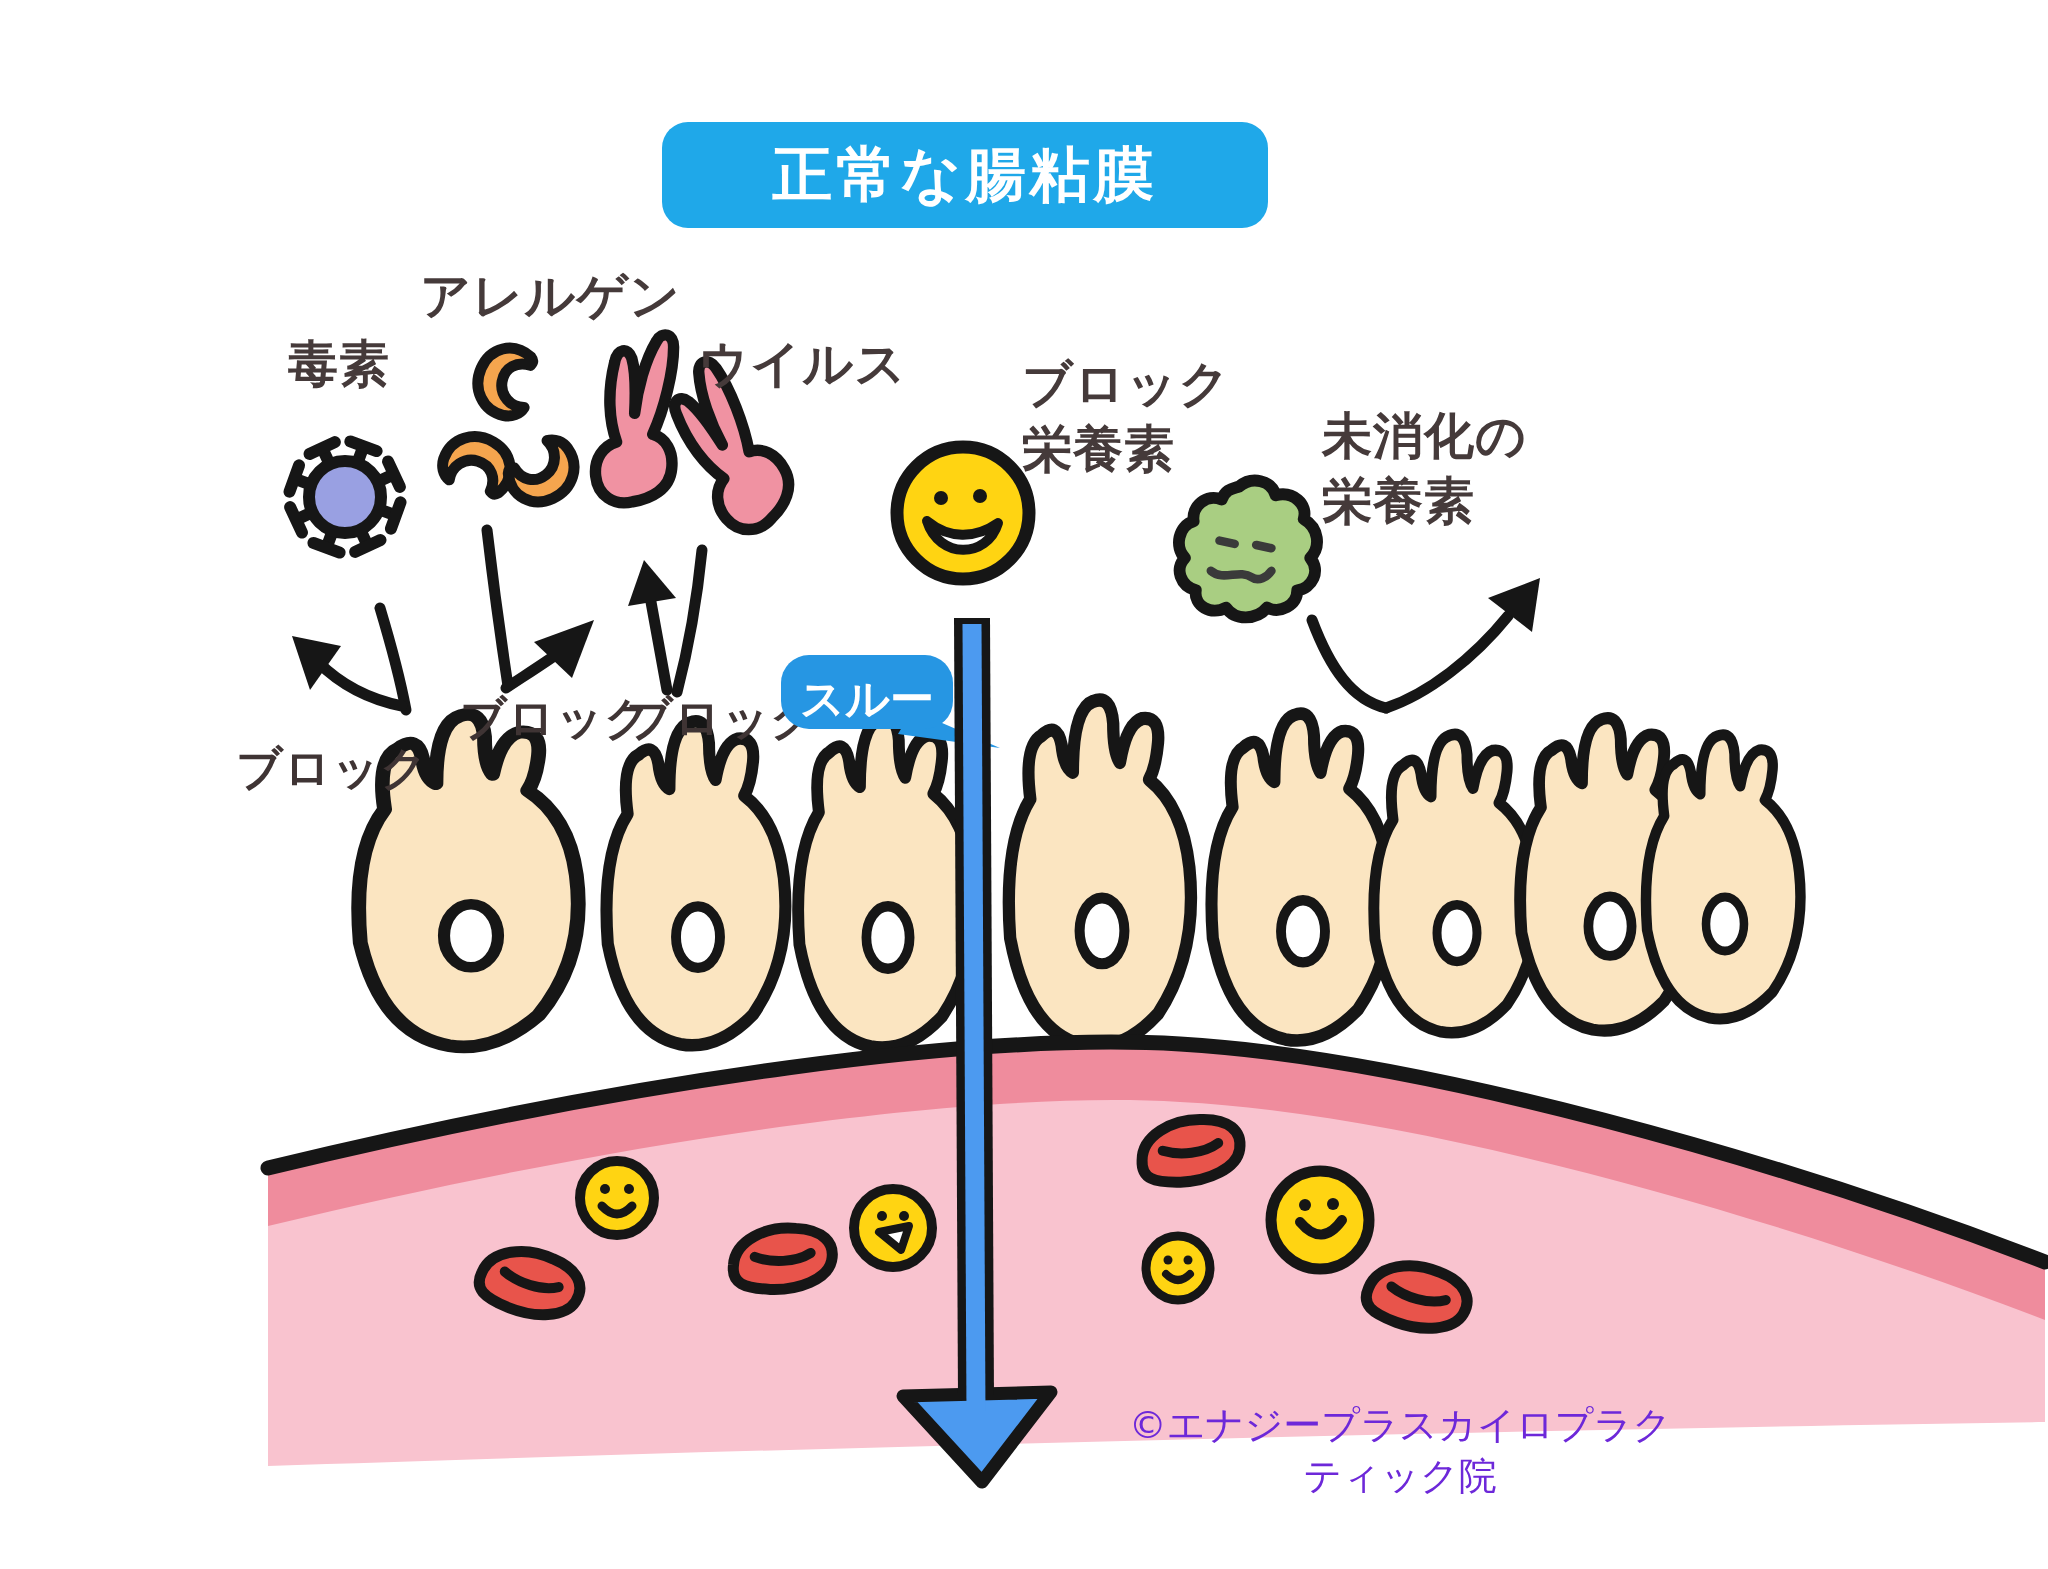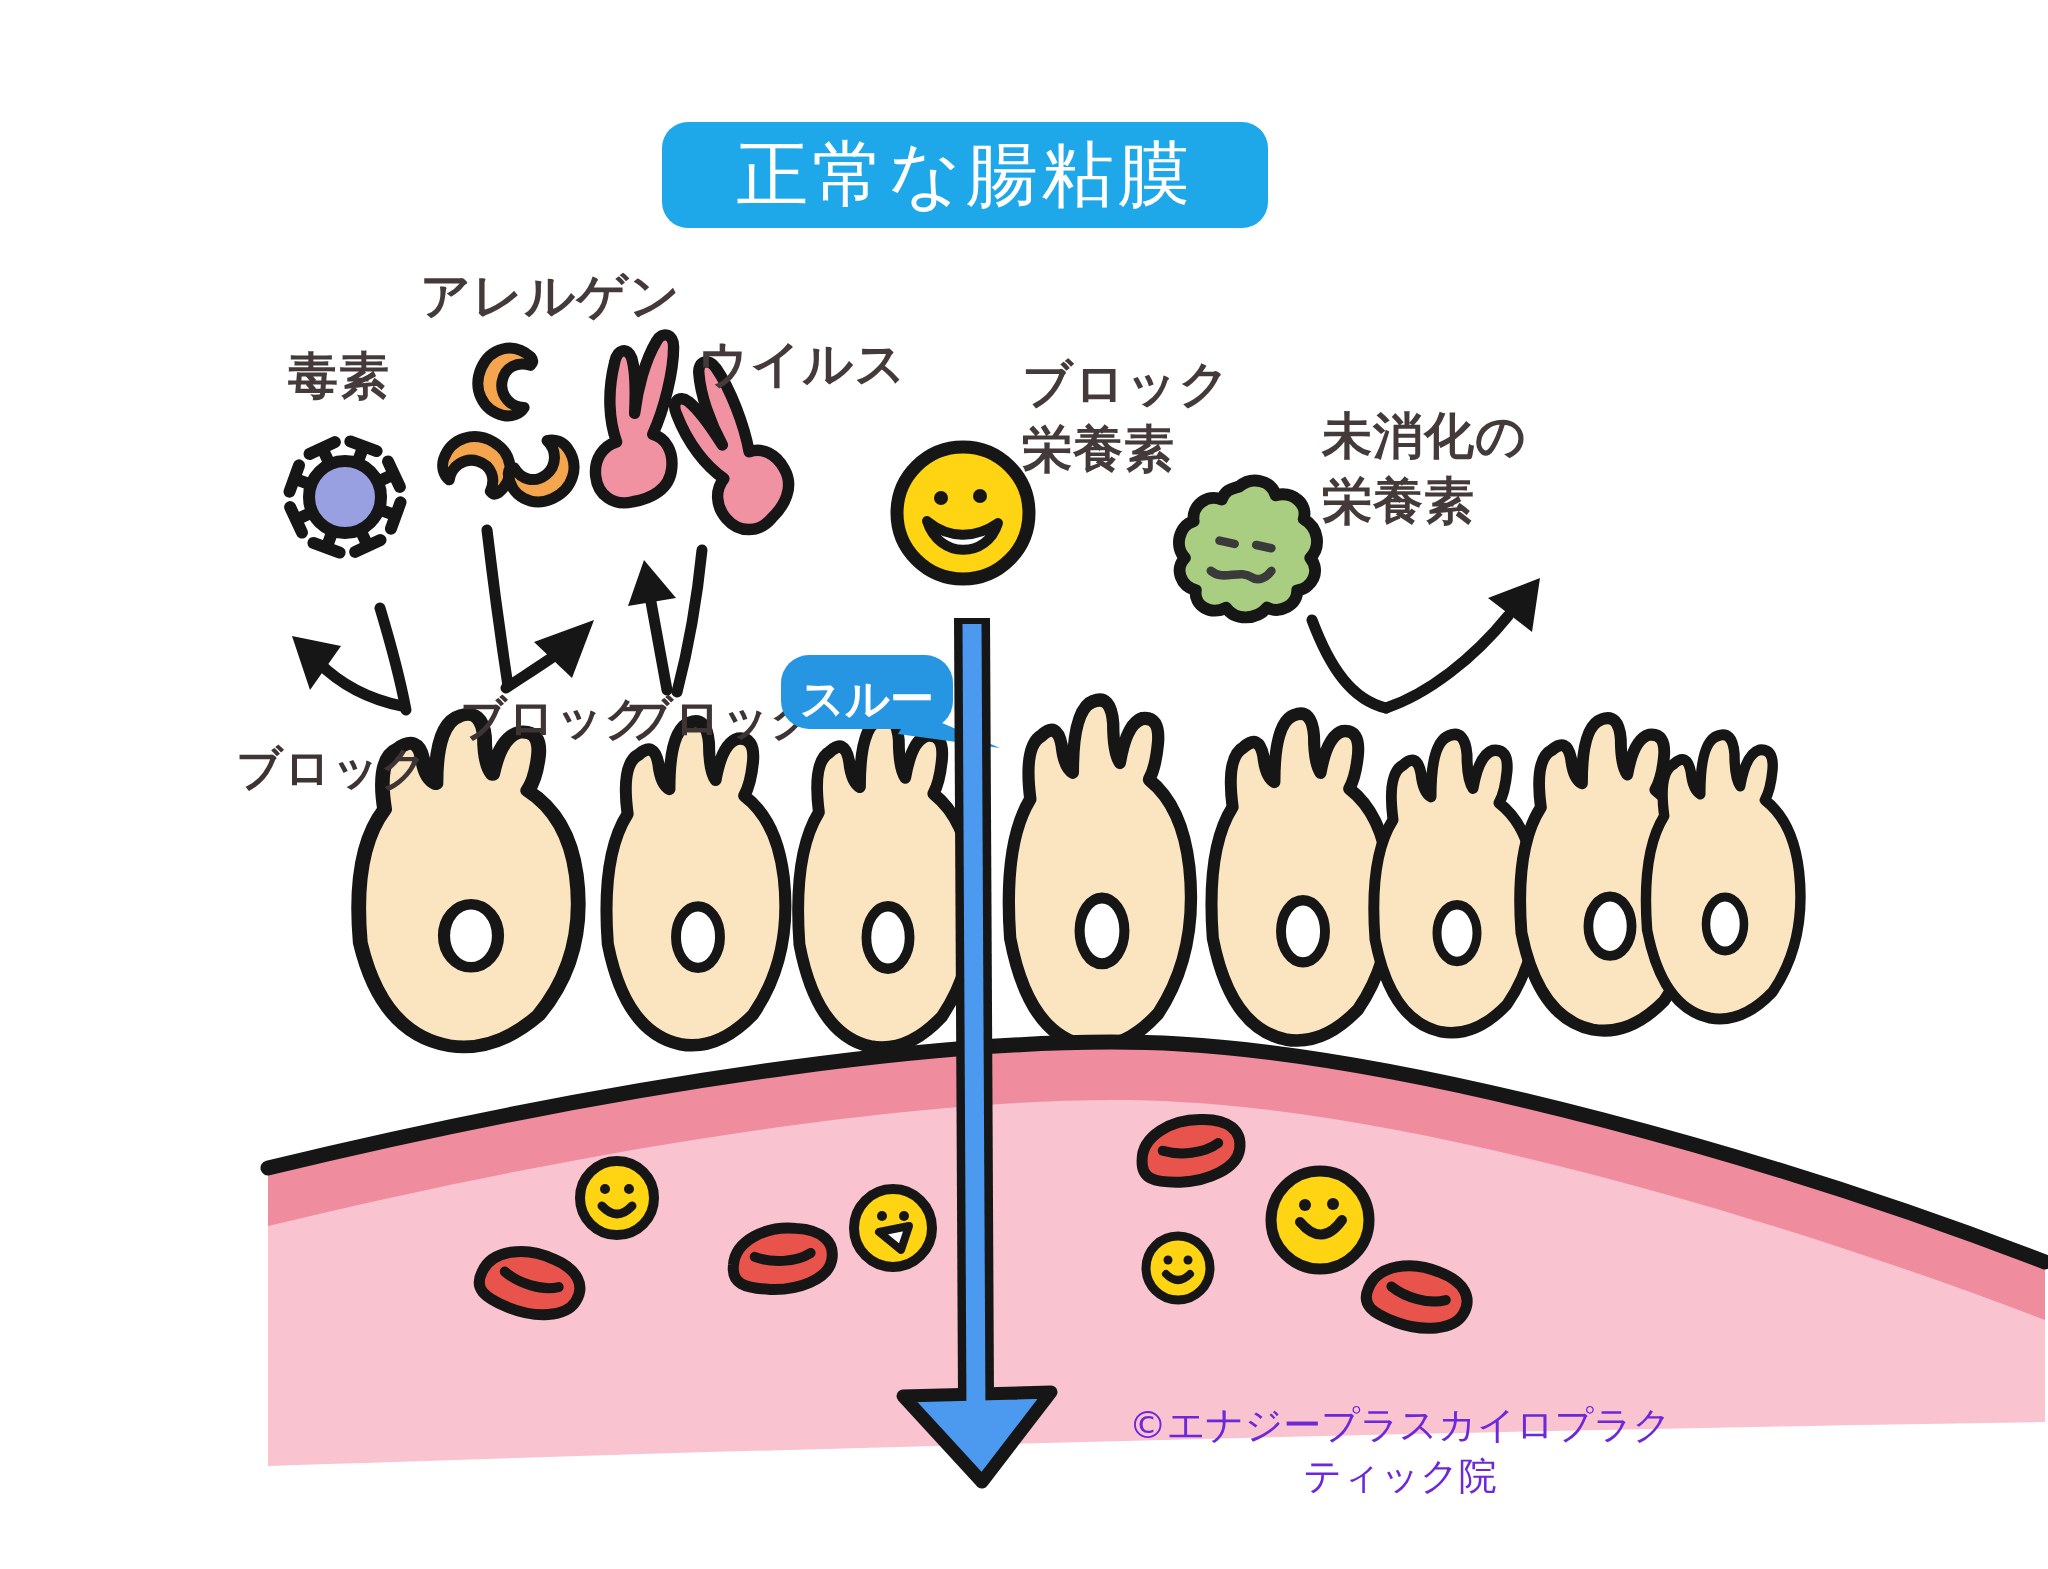--- a/index.html
+++ b/index.html
@@ -8,21 +8,21 @@
     background:#ffffff; overflow:hidden;
     font-family:"DejaVu Sans", sans-serif;
   }
   svg.art { position:absolute; left:0; top:0; }
   .title-banner {
     position:absolute; left:662px; top:122px; width:606px; height:106px;
     border-radius:26px; background:#1FA8E9;
     display:flex; align-items:center; justify-content:center;
   }
   .title-banner span {
-    color:#ffffff; font-size:72px; font-weight:400; letter-spacing:4px;
+    color:#ffffff; font-size:60px; font-weight:700; letter-spacing:4px;
   }
   .lbl {
     position:absolute; color:#453A3A; font-size:50px; font-weight:600;
     line-height:1.3; white-space:pre-line; letter-spacing:1px;
   }
   .blk {
     position:absolute; color:#3F3434; font-size:46px; font-weight:800;
     letter-spacing:1px;
   }
   .bubble {
@@ -185,21 +185,21 @@
       <polygon points="903,1396 1051,1392 982,1482" stroke="#161616" stroke-width="13" stroke-linejoin="round" fill="#4C9AF0"></polygon>
       <path d="M972,618 L976,1398" stroke="#161616" stroke-width="36"></path>
       <path d="M972,624 L976,1416" stroke-width="19" stroke="#4C9AF0"></path>
     </g>
   </svg>
 
   <div class="title-banner" style="background: rgb(31, 168, 233);">
     <span>正常な腸粘膜</span>
   </div>
 
-  <div class="lbl" style="left:288px; top:344px;">毒素</div>
+  <div class="lbl" style="left:288px; top:332px;">毒素</div>
   <div class="lbl" style="left:698px; top:332px;">ウイルス</div>
   <div class="lbl" style="left:420px; top:264px;">アレルゲン</div>
   <div class="lbl" style="left:1022px; top:352px;">ブロック
 栄養素</div>
   <div class="lbl" style="left:1322px; top:404px;">未消化の
 栄養素</div>
 
   <div class="blk" style="left:236px; top:738px;">ブロック</div>
   <div class="blk" style="left:460px; top:688px;">ブロック</div>
   <div class="blk" style="left:626px; top:688px;">ブロック</div>

